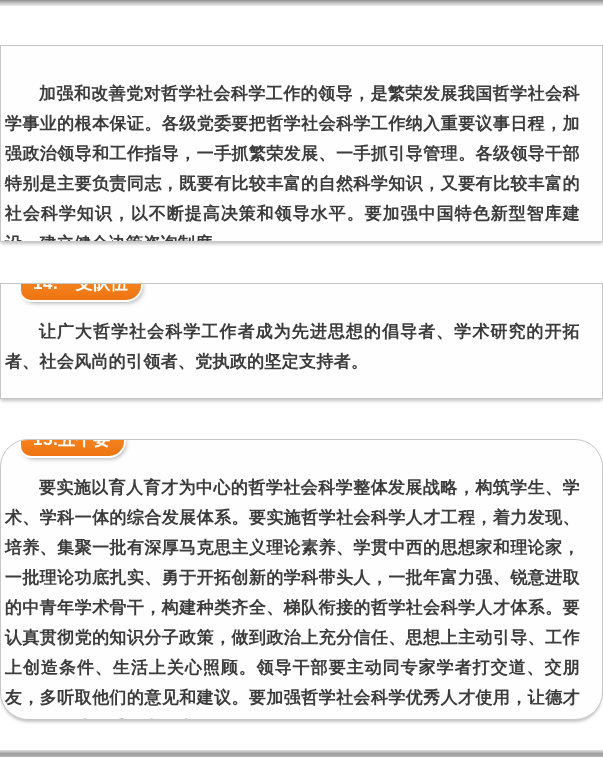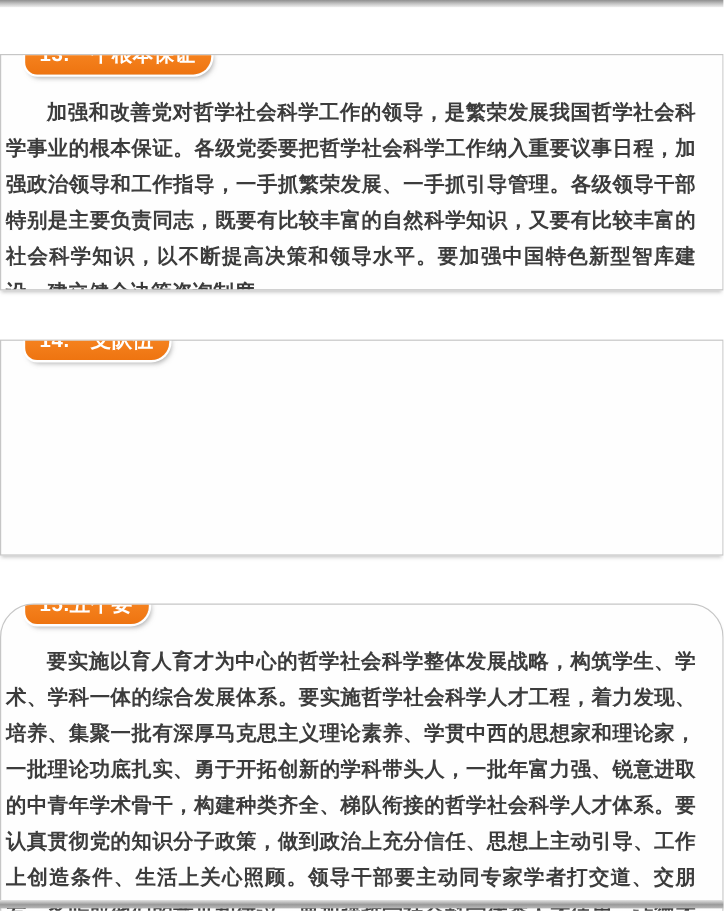--- a/index.html
+++ b/index.html
@@ -24,21 +24,21 @@
   .card{
     position:relative;
     box-sizing:border-box;
     border:1px solid #c6c6c6;
     background:#fefefe;
     box-shadow:0 3px 3px -1px rgba(140,140,140,0.5);
     padding:12px 22px 6px 4px;
     overflow:hidden;
   }
   .card:nth-of-type(1){margin-top:39px;height:197px;}
-  .card:nth-of-type(2){margin-top:41px;height:180px;}
+  .card:nth-of-type(2){margin-top:41px;height:116px;}
   .card:nth-of-type(3){margin-top:40px;height:281px;border-radius:28px;}
   .badge{
     position:absolute;
     top:-15px;left:20px;
     background:linear-gradient(180deg,#f8964a 0%,#f5821f 45%,#ee7410 100%);
     color:#ffffff;
     font-size:17px;
     font-weight:bold;
     line-height:22px;
     padding:4px 13px 5px 12px;
@@ -59,29 +59,29 @@
     letter-spacing:0.3px;
   }
 </style>
 </head>
 <body>
 
 <div class="top-shadow"></div>
 
 <div id="sections-root">
   <div class="card">
-    <span class="badge">13.一个根本保证</span>
     <div class="card-body">
         <p>加强和改善党对哲学社会科学工作的领导，是繁荣发展我国哲学社会科学事业的根本保证。各级党委要把哲学社会科学工作纳入重要议事日程，加强政治领导和工作指导，一手抓繁荣发展、一手抓引导管理。各级领导干部特别是主要负责同志，既要有比较丰富的自然科学知识，又要有比较丰富的社会科学知识，以不断提高决策和领导水平。要加强中国特色新型智库建设，建立健全决策咨询制度。</p>
       </div>
   </div>
 
   <div class="card">
     <span class="badge">14.一支队伍</span>
     <div class="card-body">
+        <p>让广大哲学社会科学工作者成为先进思想的倡导者、学术研究的开拓者、社会风尚的引领者、党执政的坚定支持者。</p>
       </div>
   </div>
 
   <div class="card">
     <span class="badge">15.五个要</span>
     <div class="card-body">
         <p>要实施以育人育才为中心的哲学社会科学整体发展战略，构筑学生、学术、学科一体的综合发展体系。要实施哲学社会科学人才工程，着力发现、培养、集聚一批有深厚马克思主义理论素养、学贯中西的思想家和理论家，一批理论功底扎实、勇于开拓创新的学科带头人，一批年富力强、锐意进取的中青年学术骨干，构建种类齐全、梯队衔接的哲学社会科学人才体系。要认真贯彻党的知识分子政策，做到政治上充分信任、思想上主动引导、工作上创造条件、生活上关心照顾。领导干部要主动同专家学者打交道、交朋友，多听取他们的意见和建议。要加强哲学社会科学优秀人才使用，让德才兼备的人才在重要岗位上发挥作用。</p>
       </div>
   </div>
 </div>

